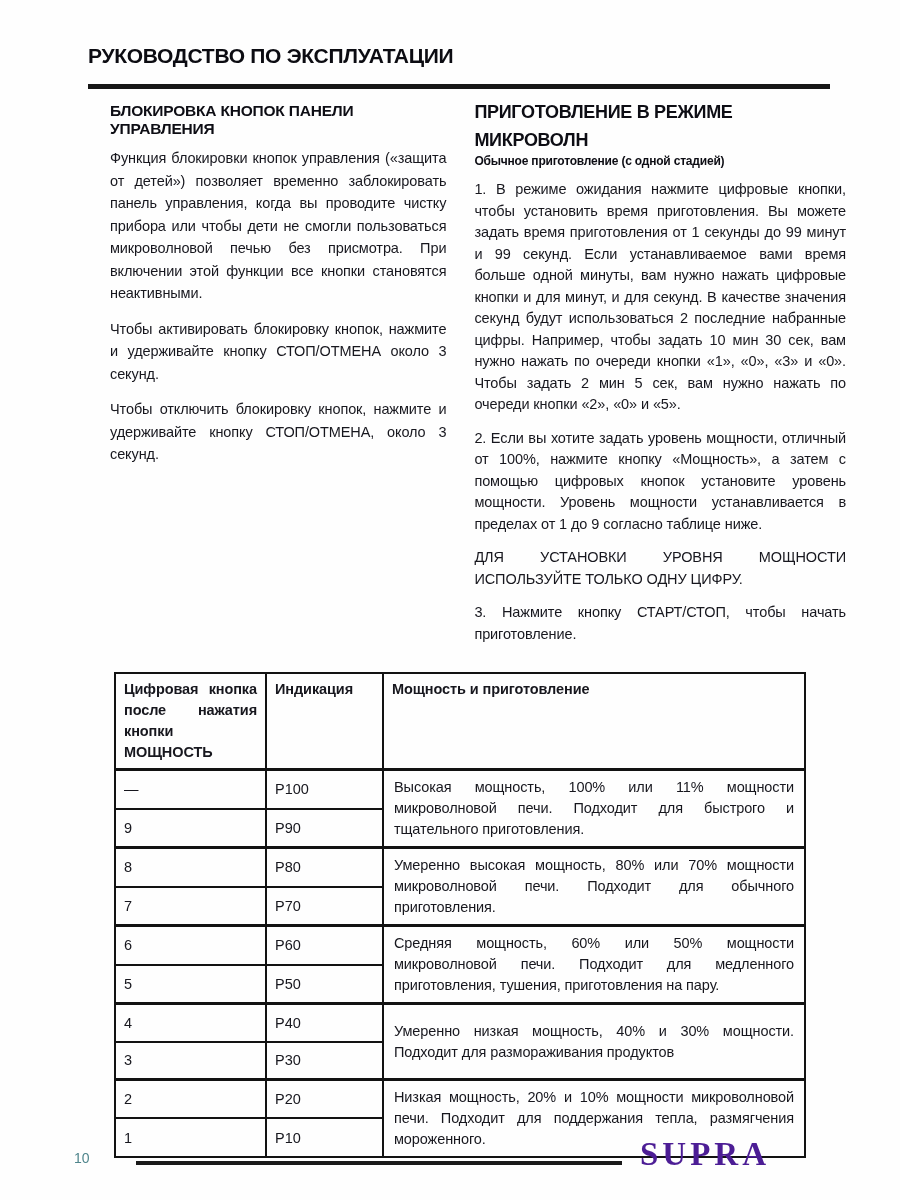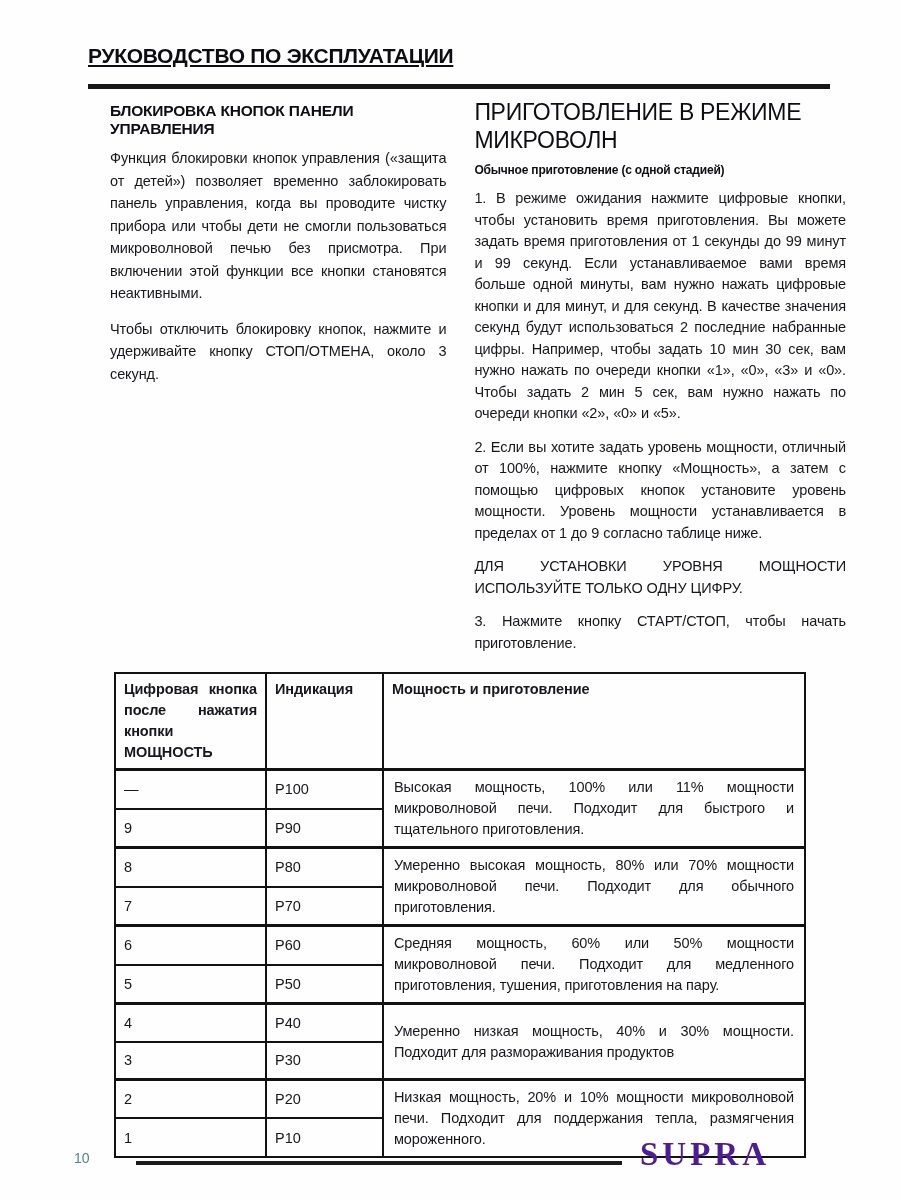--- a/index.html
+++ b/index.html
@@ -13,43 +13,43 @@
     position: relative;
     width: 900px; height: 1200px;
     background: #fefefe;
     overflow: hidden;
   }
 
   
   .page-title {
     position: absolute; left: 88px; top: 44px; margin: 0;
     font-size: 21px; font-weight: bold; letter-spacing: -0.3px;
-    color: #0c0c12; white-space: nowrap; text-decoration: underline;
+    color: #0c0c12; white-space: nowrap;
   }
   .title-rule {
     position: absolute; left: 88px; top: 84px;
     width: 742px; height: 5px; background: #161616;
   }
 
   
   .columns {
     position: absolute; left: 110px; top: 96px; width: 736px;
     display: flex; gap: 28px; align-items: flex-start;
   }
   .col-left  { width: 344px; }
   .col-right { width: 380px; }
 
   .sec-heading {
     margin: 6px 0 9px 0;
     font-size: 15.5px; font-weight: bold; color: #0d0d14;
     letter-spacing: -0.2px;
   }
   .big-heading {
-    margin: 2px 0 9px 0;
-    font-size: 23px; line-height: 28px; font-weight: normal;
+    margin: 2px 0 0 0;
+    font-size: 18px; line-height: 28px; font-weight: bold;
     color: #0d0d14; letter-spacing: -0.3px;
   }
   .sub-heading {
     margin: 0 0 11px 0;
     font-size: 12px; font-weight: bold; color: #0d0d14;
     letter-spacing: -0.2px;
   }
   .body-p {
     margin: 0 0 13px 0;
     font-size: 14.5px; line-height: 22.5px;
@@ -105,20 +105,21 @@
 <div class="page">
 
   <h1 class="page-title">РУКОВОДСТВО ПО ЭКСПЛУАТАЦИИ</h1>
   <div class="title-rule"></div>
 
   <div class="columns">
 
     <section class="col-left">
       <h2 class="sec-heading">БЛОКИРОВКА КНОПОК ПАНЕЛИ УПРАВЛЕНИЯ</h2>
       <p class="body-p">Функция блокировки кнопок управления («защита от детей») позволяет временно заблокировать панель управления, когда вы проводите чистку прибора или чтобы дети не смогли пользоваться микроволновой печью без присмотра. При включении этой функции все кнопки становятся неактивными.</p>
+      <p class="body-p">Чтобы активировать блокировку кнопок, нажмите и удерживайте кнопку СТОП/ОТМЕНА около 3 секунд.</p>
       <p class="body-p">Чтобы отключить блокировку кнопок, нажмите и удерживайте кнопку СТОП/ОТМЕНА, около 3 секунд.</p>
     </section>
 
     <section class="col-right">
       <h2 class="big-heading">ПРИГОТОВЛЕНИЕ В РЕЖИМЕ МИКРОВОЛН</h2>
       <h3 class="sub-heading">Обычное приготовление (с одной стадией)</h3>
       <p class="body-p">1. В режиме ожидания нажмите цифровые кнопки, чтобы установить время приготовления. Вы можете задать время приготовления от 1 секунды до 99 минут и 99 секунд. Если устанавливаемое вами время больше одной минуты, вам нужно нажать цифровые кнопки и для минут, и для секунд. В качестве значения секунд будут использоваться 2 последние набранные цифры. Например, чтобы задать 10 мин 30 сек, вам нужно нажать по очереди кнопки «1», «0», «3» и «0». Чтобы задать 2 мин 5 сек, вам нужно нажать по очереди кнопки «2», «0» и «5».</p>
       <p class="body-p">2. Если вы хотите задать уровень мощности, отличный от 100%, нажмите кнопку «Мощность», а затем с помощью цифровых кнопок установите уровень мощности. Уровень мощности устанавливается в пределах от 1 до 9 согласно таблице ниже.</p>
       <p class="body-p caps-note">ДЛЯ УСТАНОВКИ УРОВНЯ МОЩНОСТИ ИСПОЛЬЗУЙТЕ ТОЛЬКО ОДНУ ЦИФРУ.</p>
       <p class="body-p">3. Нажмите кнопку СТАРТ/СТОП, чтобы начать приготовление.</p>

